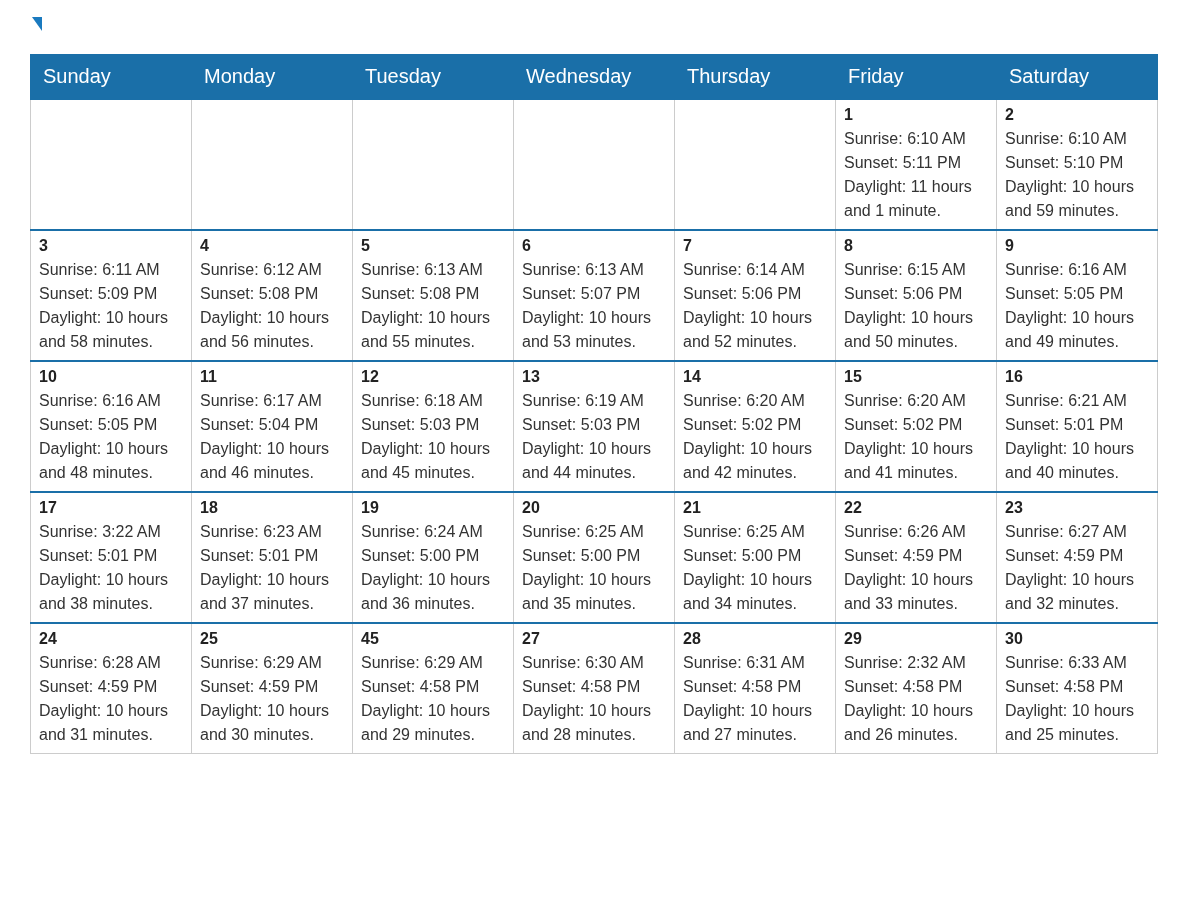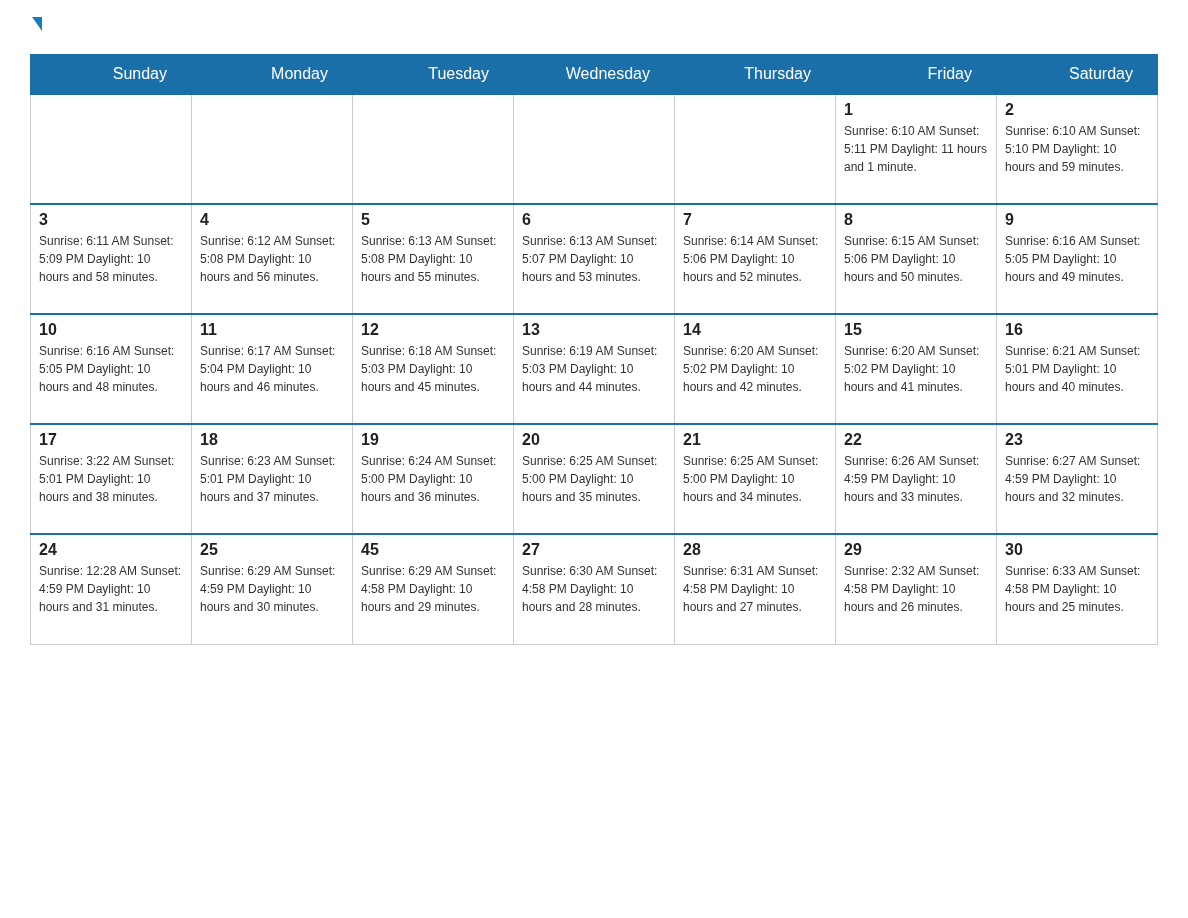--- a/index.html
+++ b/index.html
@@ -61,43 +61,43 @@
       margin-top: 5px;
     }
     .calendar {
       width: 100%;
       border-collapse: collapse;
       border: 1px solid #ccc;
     }
     .calendar th {
       background-color: #1a6fa8;
       color: #fff;
-      font-size: 16px;
+      font-size: 20px;
       font-weight: normal;
-      padding: 10px 24px;
-      text-align: right;
+      padding: 10px 12px;
+      text-align: left;
       border: 1px solid #1a6fa8;
     }
     .calendar td {
       vertical-align: top;
       border: 1px solid #ccc;
       padding: 6px 8px;
       width: 14.28%;
       min-height: 110px;
       height: 110px;
     }
     .day-number {
       font-size: 16px;
       font-weight: bold;
       color: #222;
       display: block;
       margin-bottom: 3px;
     }
     .day-info {
-      font-size: 12px;
+      font-size: 16px;
       color: #333;
       line-height: 1.5;
     }
     .empty-cell {
       background: #fff;
     }
     .calendar tbody tr td {
       border-top: 2px solid #1a6fa8;
     }
     .calendar tbody tr:not(:first-child) td {
@@ -281,21 +281,21 @@
         <td>
           <span class="day-number">23</span>
           <div class="day-info">Sunrise: 6:27 AM
 Sunset: 4:59 PM
 Daylight: 10 hours and 32 minutes.</div>
         </td>
       </tr>
       <tr>
         <td>
           <span class="day-number">24</span>
-          <div class="day-info">Sunrise: 12:28 AM
+          <div class="day-info">Sunrise: 6:28 AM
 Sunset: 4:59 PM
 Daylight: 10 hours and 31 minutes.</div>
         </td>
         <td>
           <span class="day-number">25</span>
           <div class="day-info">Sunrise: 6:29 AM
 Sunset: 4:59 PM
 Daylight: 10 hours and 30 minutes.</div>
         </td>
         <td>

